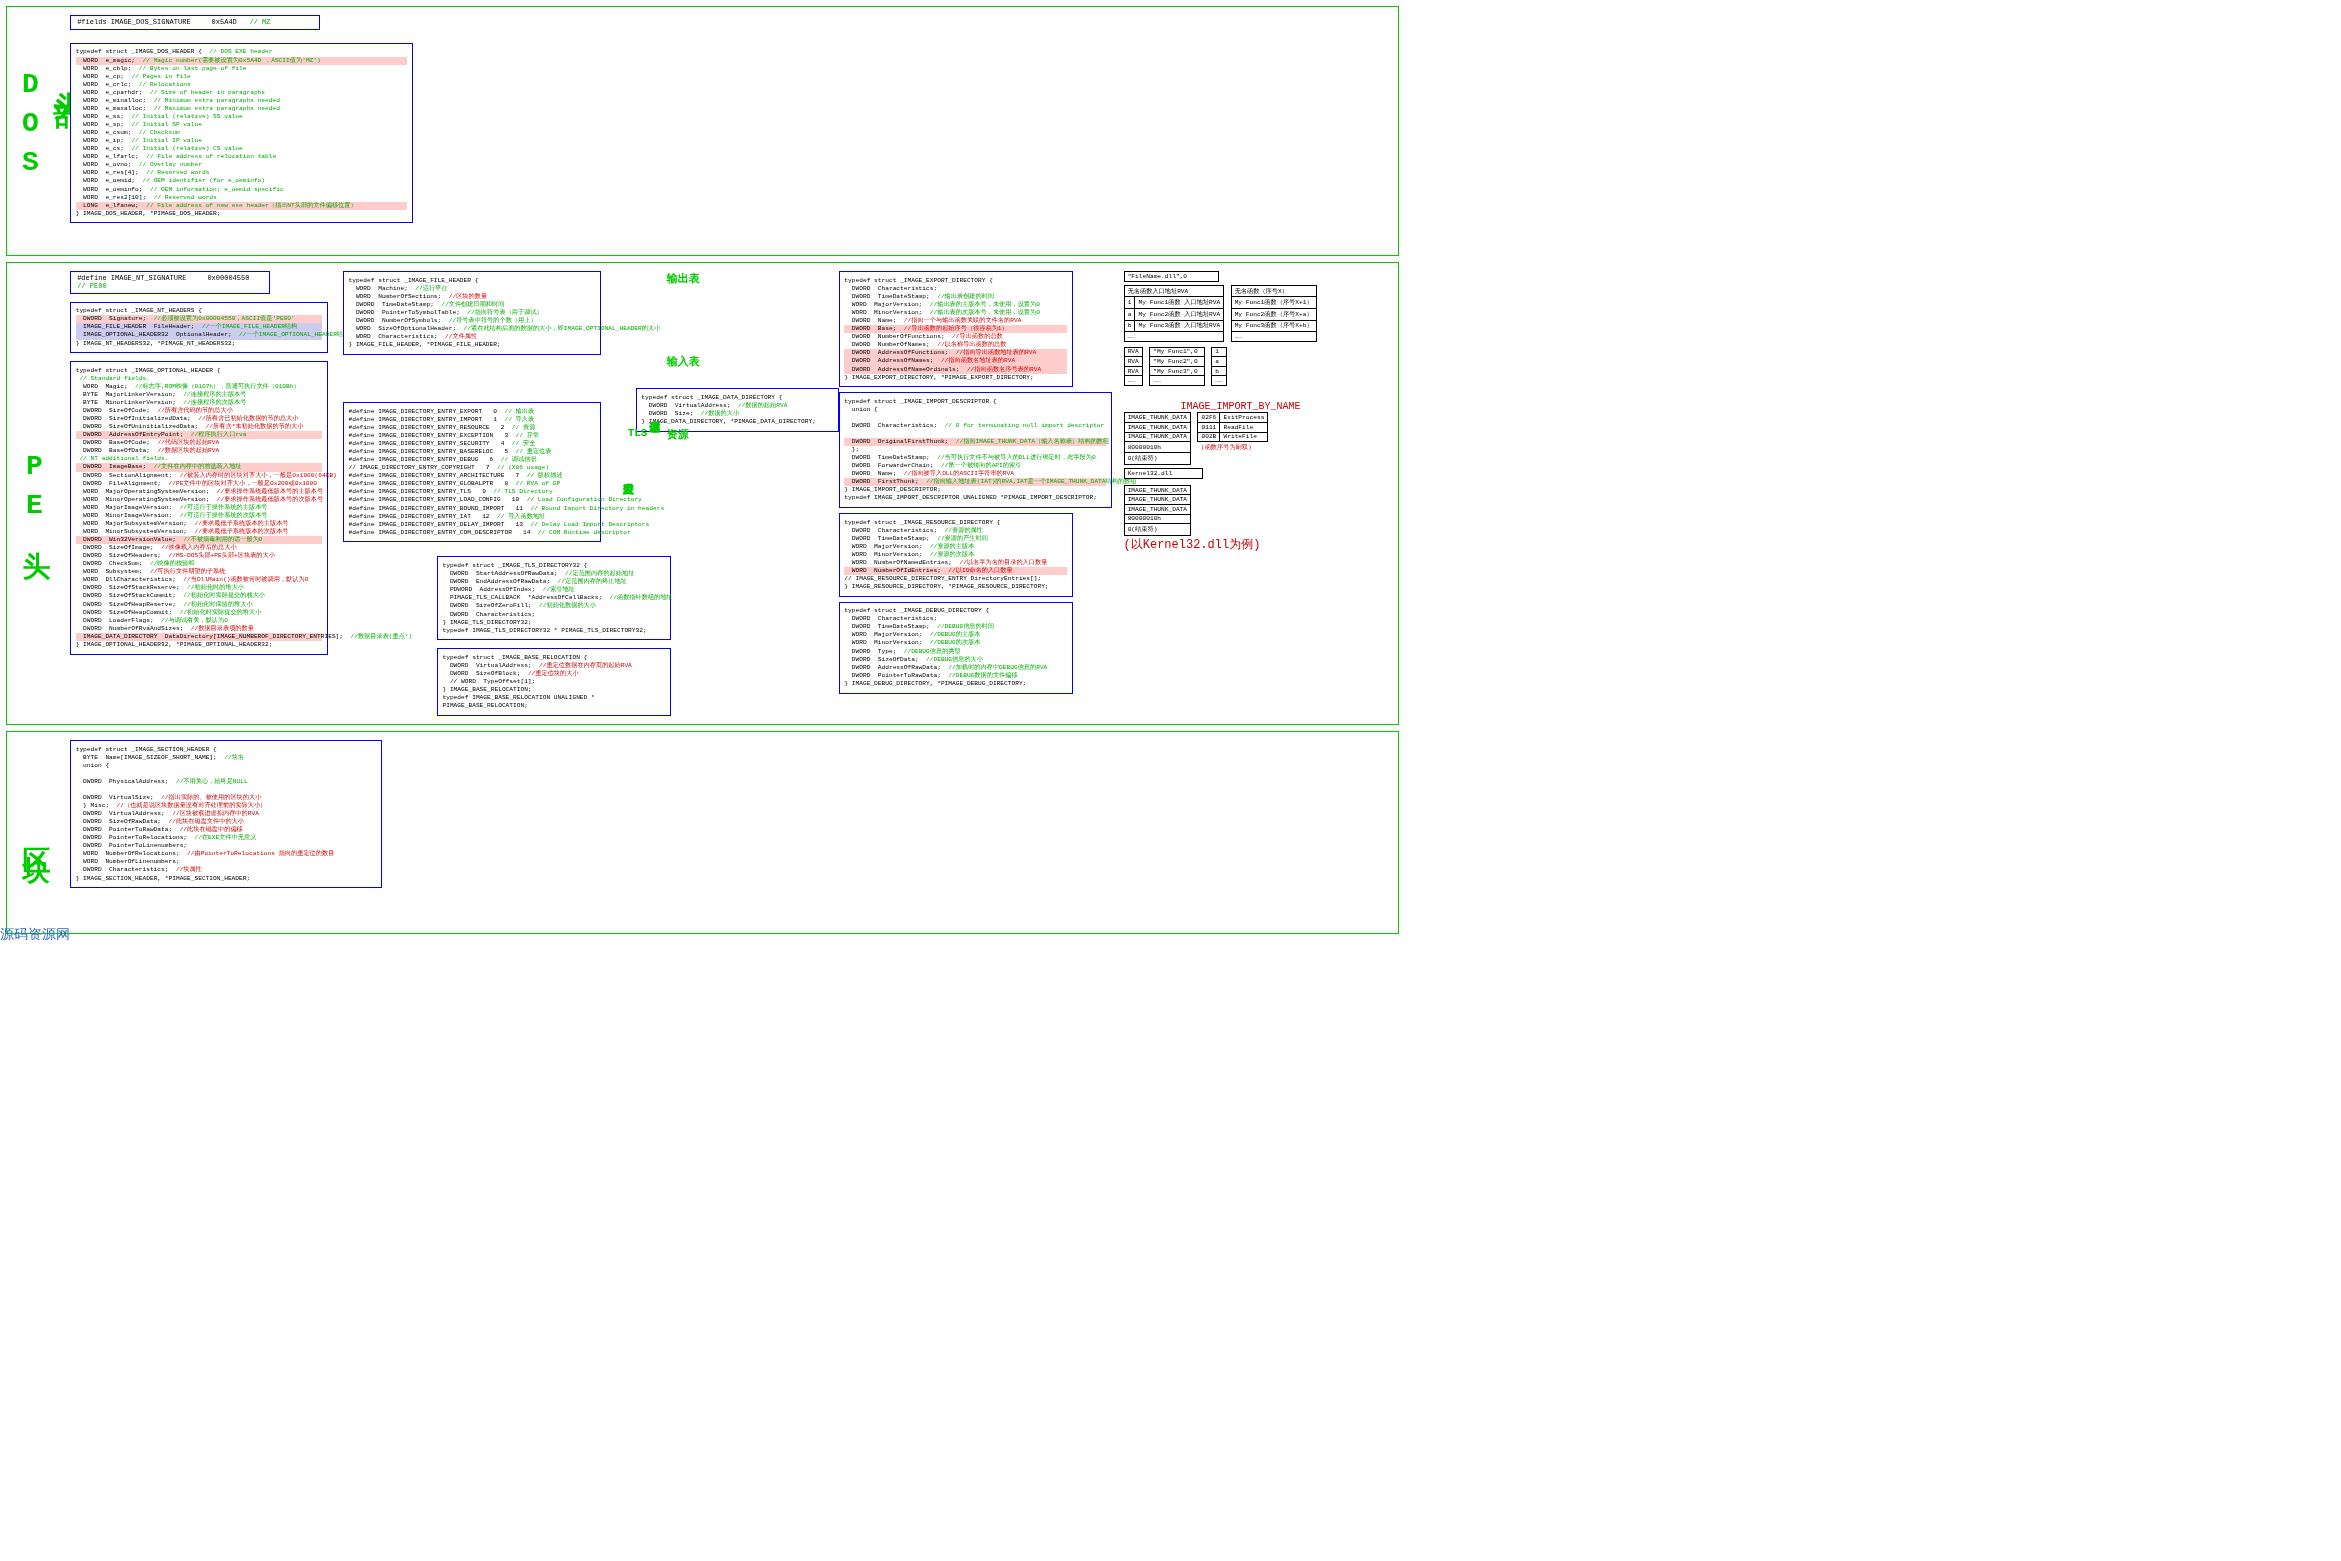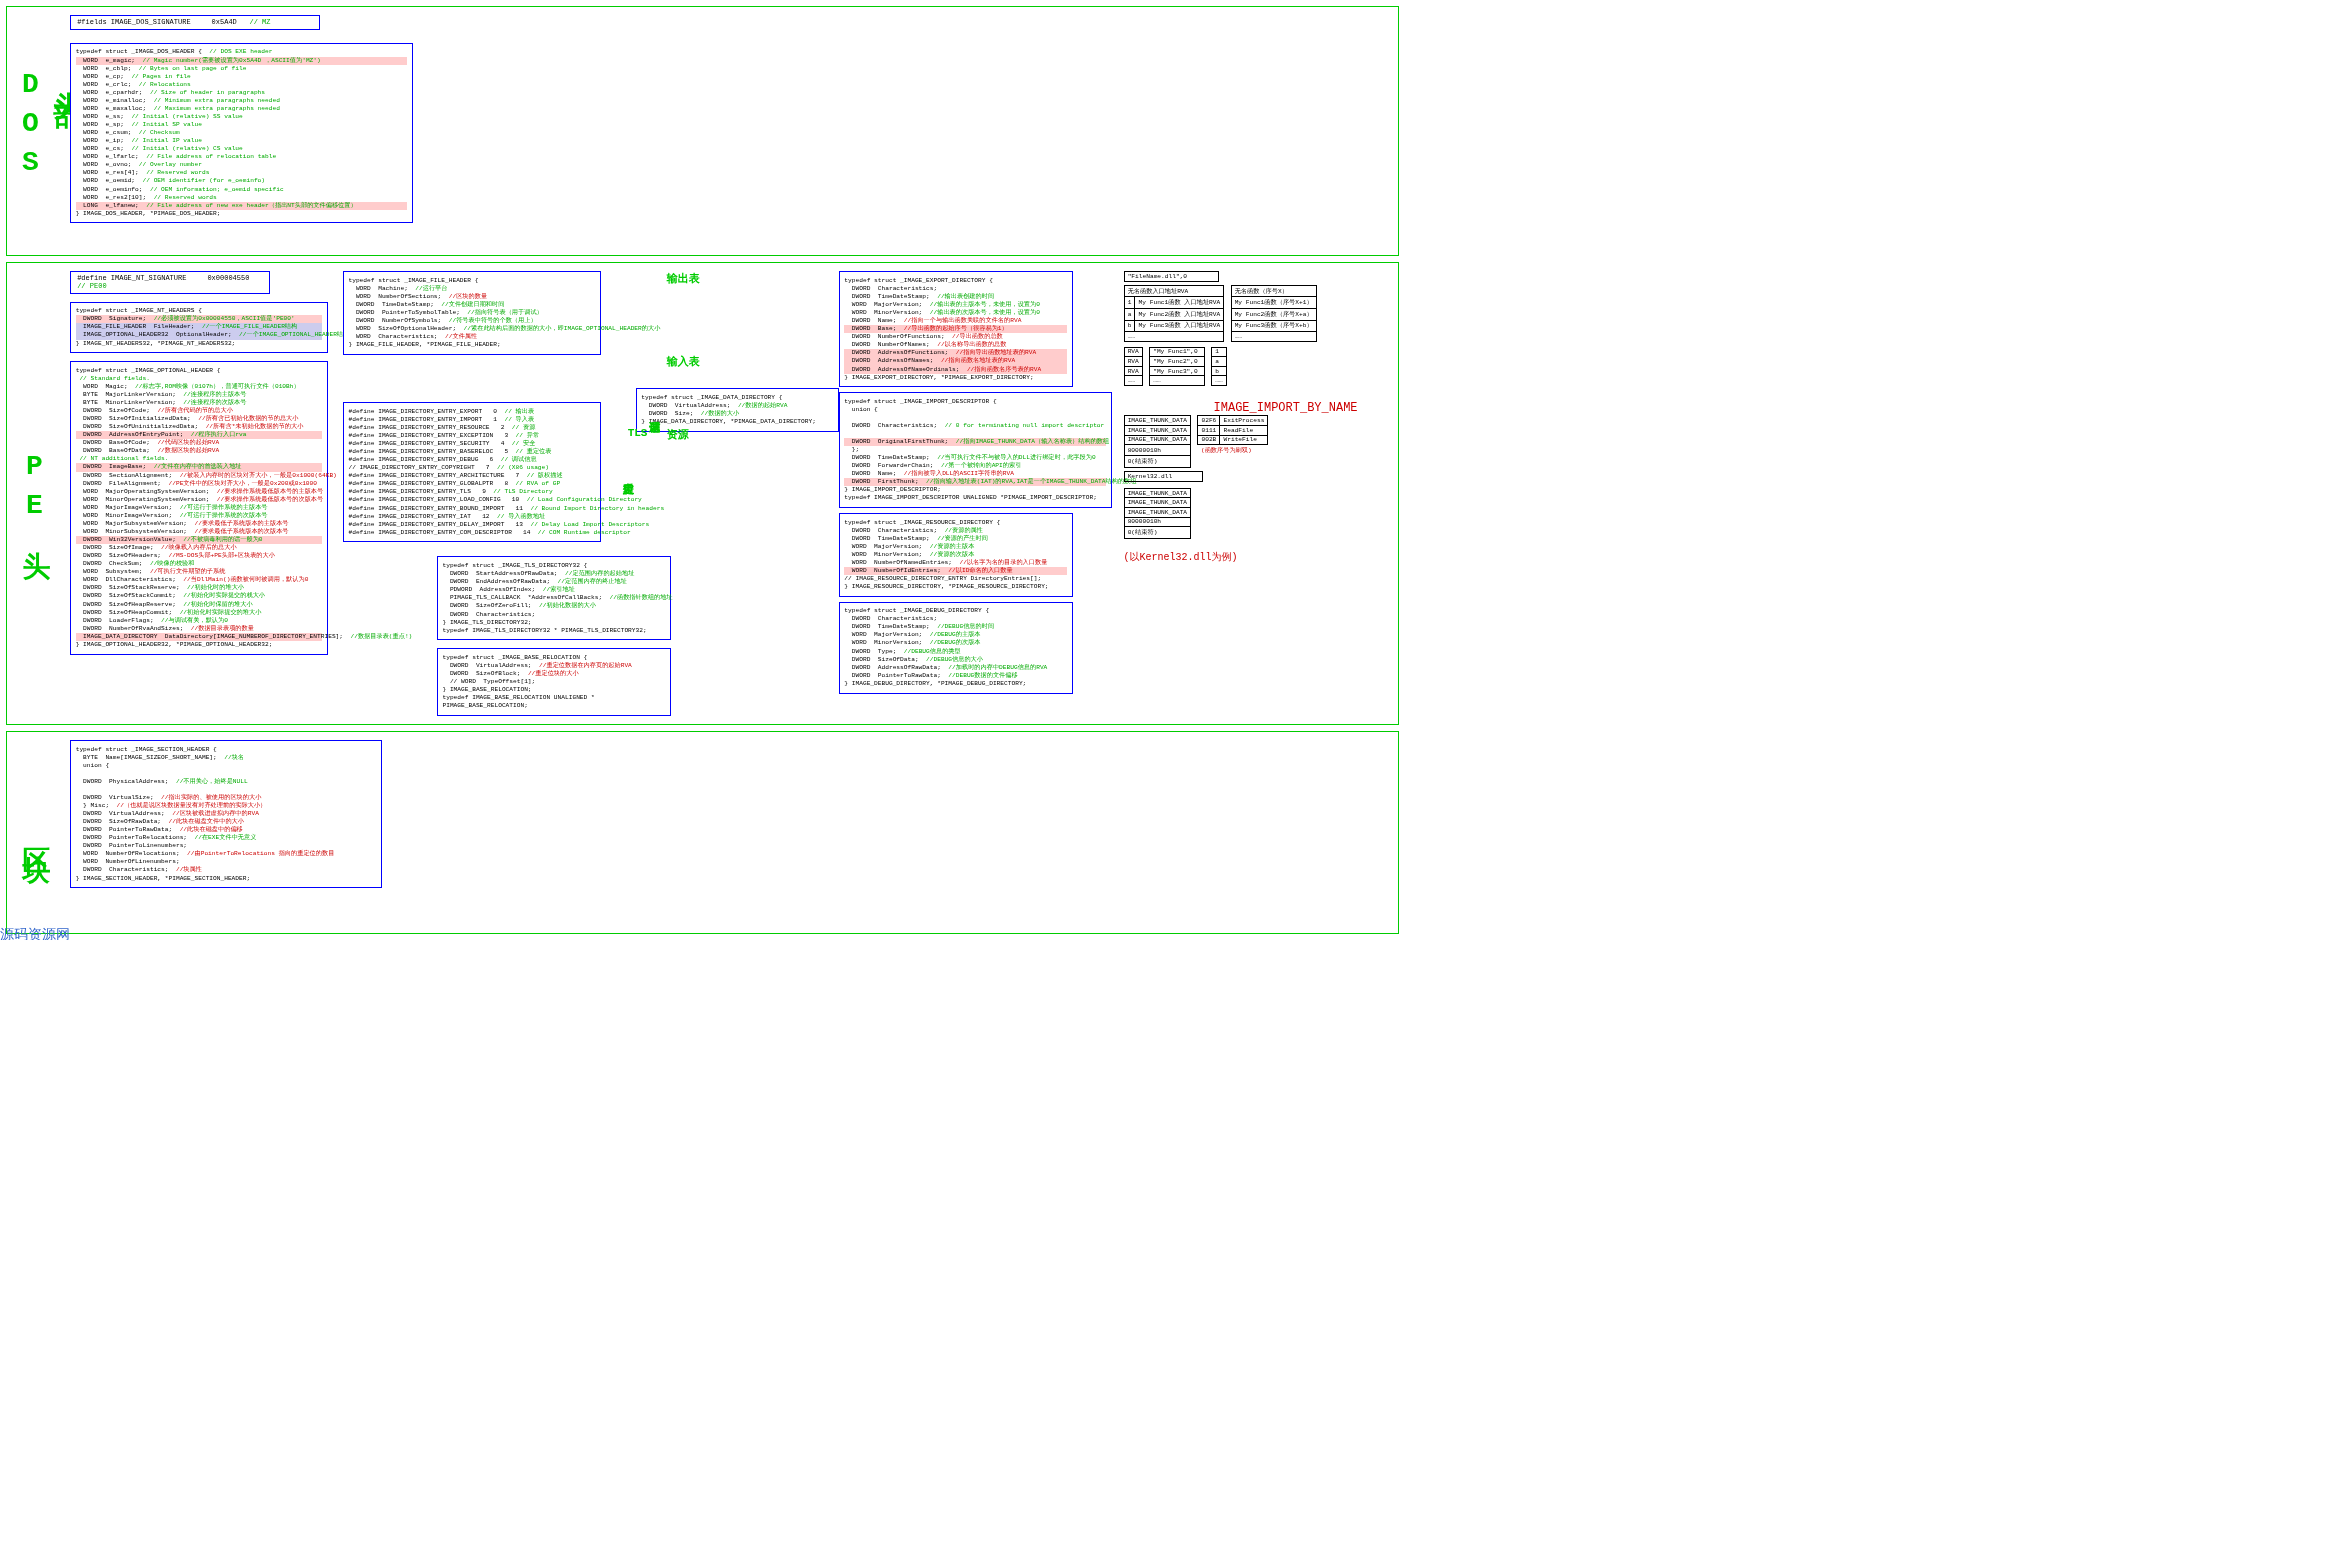--- a/index.html
+++ b/index.html
@@ -299,21 +299,21 @@
                   <td>……</td>
                   <td style="border:none"></td>
                   <td>……</td>
                   <td style="border:none"></td>
                   <td>……</td>
                 </tr>
               </tbody>
             </table>
           </div>
         <div id="imp-tables" style="margin-top:15.6px">
-            <div style="text-align:right;color:#c00;font-size:12px">IMAGE_IMPORT_BY_NAME</div>
+            <div style="text-align:center;color:#c00;font-size:10px">IMAGE_IMPORT_BY_NAME</div>
             <table class="small-table">
               <tbody>
                 <tr>
                   <td>IMAGE_THUNK_DATA</td>
                   <td style="border:none;width:3.1px"></td>
                   <td>02F6</td>
                   <td>ExitProcess</td>
                 </tr>
                 <tr>
                   <td>IMAGE_THUNK_DATA</td>
@@ -356,21 +356,21 @@
                   <td>IMAGE_THUNK_DATA</td>
                 </tr>
                 <tr>
                   <td>80000010h</td>
                 </tr>
                 <tr>
                   <td>0(结束符)</td>
                 </tr>
               </tbody>
             </table>
-            <div style="color:#c00;font-size:10px;margin-top:11px">(以Kernel32.dll为例)</div>
+            <div style="color:#c00;font-size:12px;margin-top:0">(以Kernel32.dll为例)</div>
           </div>
       </div>
     </div>
   </div>
 </div>
 
 <div class="main-section section3">
   <div class="section-label">区块</div>
   <div class="content-area">
     <div class="struct-box" id="sect-hdr" style="width:312px"><div>typedef struct _IMAGE_SECTION_HEADER {</div><div class="field-row ">&nbsp;&nbsp;BYTE&nbsp;&nbsp;Name[IMAGE_SIZEOF_SHORT_NAME];&nbsp;&nbsp;<span class="comment">//块名</span></div><div>&nbsp;&nbsp;union {</div>&nbsp;&nbsp;<div class="field-row ">&nbsp;&nbsp;DWORD&nbsp;&nbsp;PhysicalAddress;&nbsp;&nbsp;<span class="comment">//不用关心，始终是NULL</span></div>&nbsp;&nbsp;<div class="field-row ">&nbsp;&nbsp;DWORD&nbsp;&nbsp;VirtualSize;&nbsp;&nbsp;<span class="comment-red">//指出实际的、被使用的区块的大小</span></div><div>&nbsp;&nbsp;} Misc;&nbsp;&nbsp;<span class="comment-red">//（也就是说区块数据量没有对齐处理前的实际大小）</span></div><div class="field-row ">&nbsp;&nbsp;DWORD&nbsp;&nbsp;VirtualAddress;&nbsp;&nbsp;<span class="comment-red">//区块被载进虚拟内存中的RVA</span></div><div class="field-row ">&nbsp;&nbsp;DWORD&nbsp;&nbsp;SizeOfRawData;&nbsp;&nbsp;<span class="comment-red">//此块在磁盘文件中的大小</span></div><div class="field-row ">&nbsp;&nbsp;DWORD&nbsp;&nbsp;PointerToRawData;&nbsp;&nbsp;<span class="comment-red">//此块在磁盘中的偏移</span></div><div class="field-row ">&nbsp;&nbsp;DWORD&nbsp;&nbsp;PointerToRelocations;&nbsp;&nbsp;<span class="comment">//在EXE文件中无意义</span></div><div class="field-row ">&nbsp;&nbsp;DWORD&nbsp;&nbsp;PointerToLinenumbers;&nbsp;&nbsp;<span class="comment"></span></div><div class="field-row ">&nbsp;&nbsp;WORD&nbsp;&nbsp;NumberOfRelocations;&nbsp;&nbsp;<span class="comment-red">//由PointerToRelocations 指向的重定位的数目</span></div><div class="field-row ">&nbsp;&nbsp;WORD&nbsp;&nbsp;NumberOfLinenumbers;&nbsp;&nbsp;<span class="comment"></span></div><div class="field-row ">&nbsp;&nbsp;DWORD&nbsp;&nbsp;Characteristics;&nbsp;&nbsp;<span class="comment-red">//块属性</span></div><div>} IMAGE_SECTION_HEADER, *PIMAGE_SECTION_HEADER;</div></div>

